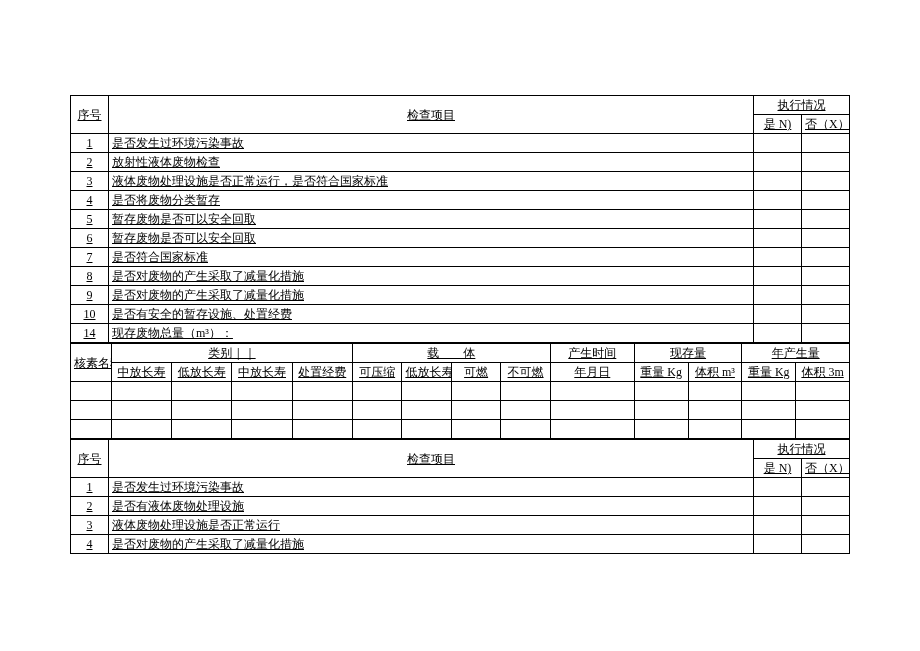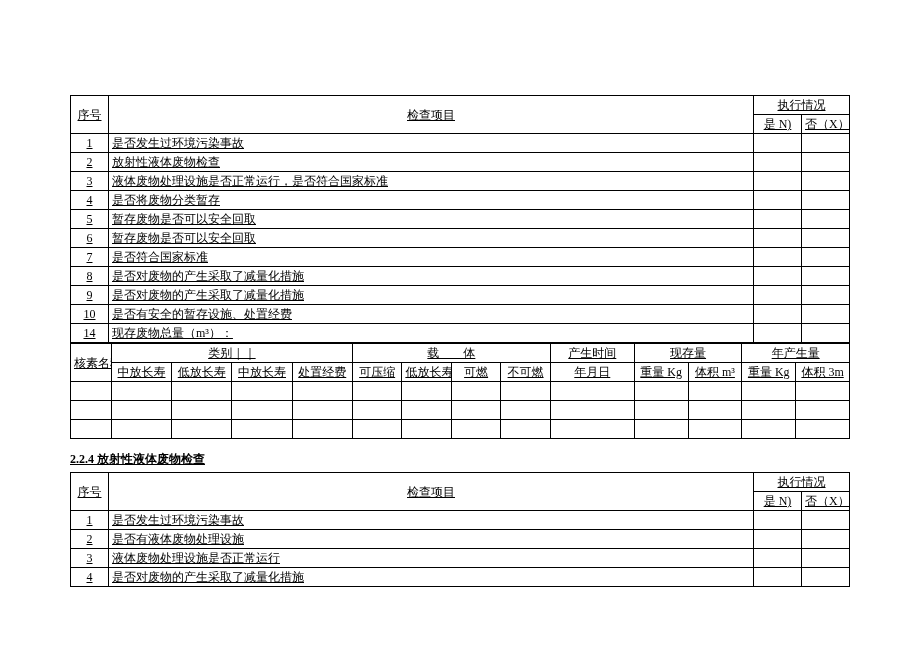--- a/index.html
+++ b/index.html
@@ -225,23 +225,20 @@
           <td></td>
           <td></td>
           <td></td>
           <td></td>
           <td></td>
           <td></td>
         </tr>
 </tbody>
     </table>
 
-<div class="section-title">
-  <span>2.2.4 放射性液体废物检查</span>
-</div>
 
 <table>
   <colgroup>
     <col class="col-no">
         <col class="col-item">
         <col class="col-yn">
         <col class="col-yn">
   </colgroup>
   <tbody>
         <tr>

